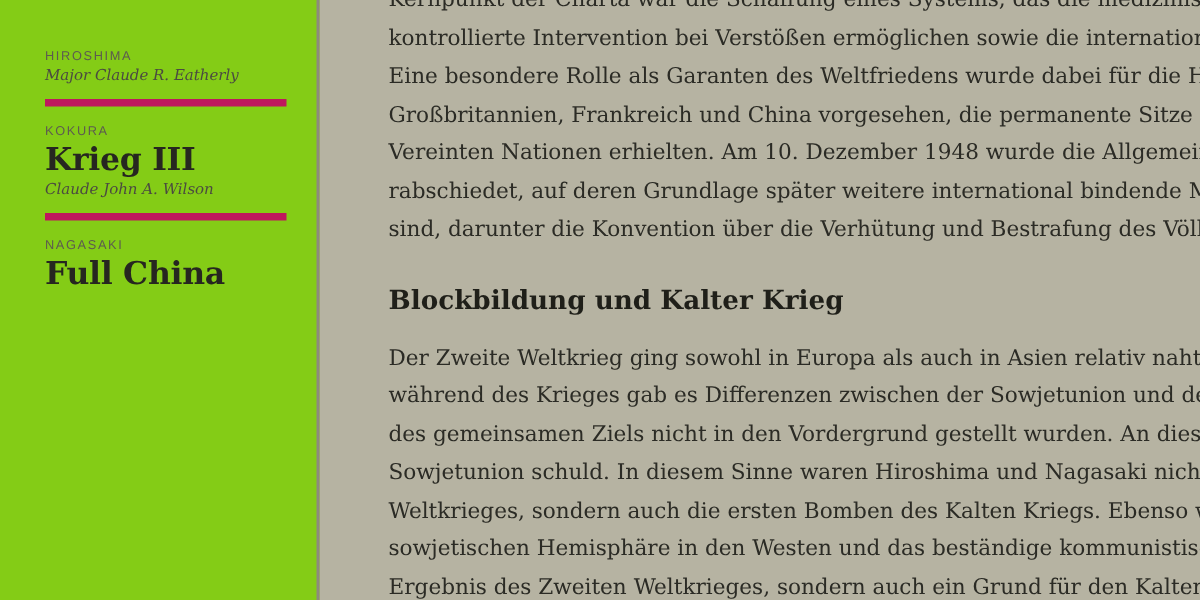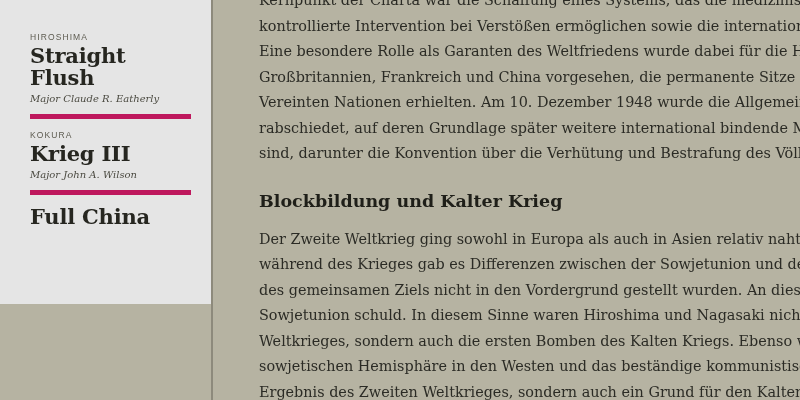--- a/index.html
+++ b/index.html
@@ -16,22 +16,22 @@
   .page {
     position: relative;
     width: 800px;
     height: 400px;
     display: flex;
     background: #b6b3a2;
   }
   
   .sidebar {
     width: 213px;
-    height: 304px;
-    background: #e5e5e5;
+    height: 400px;
+    background: #84cc16;
     box-sizing: border-box;
     padding: 28px 22px 0 30px;
     position: relative;
     flex: 0 0 213px;
   }
   .sidebar-divider {
     position: absolute;
     top: 0;
     right: 0;
     width: 2px;
@@ -104,31 +104,31 @@
 </style>
 </head>
 <body>
 
 <div class="page">
 
   <aside class="sidebar">
 
     <div class="entry">
       <div class="entry-city">HIROSHIMA</div>
-      <div class="entry-name">Straight Flush</div>
       <div class="entry-officer">Major Claude R. Eatherly</div>
     </div>
 
     <div class="entry">
       <div class="entry-city">KOKURA</div>
       <div class="entry-name">Krieg III</div>
-      <div class="entry-officer">Major John A. Wilson</div>
+      <div class="entry-officer">Claude John A. Wilson</div>
     </div>
 
     <div class="entry">
+      <div class="entry-city">NAGASAKI</div>
       <div class="entry-name">Full China</div>
     </div>
 
 
     <div class="sidebar-divider"></div>
   </aside>
 
   <main class="content">
     <div class="content-inner">
 

